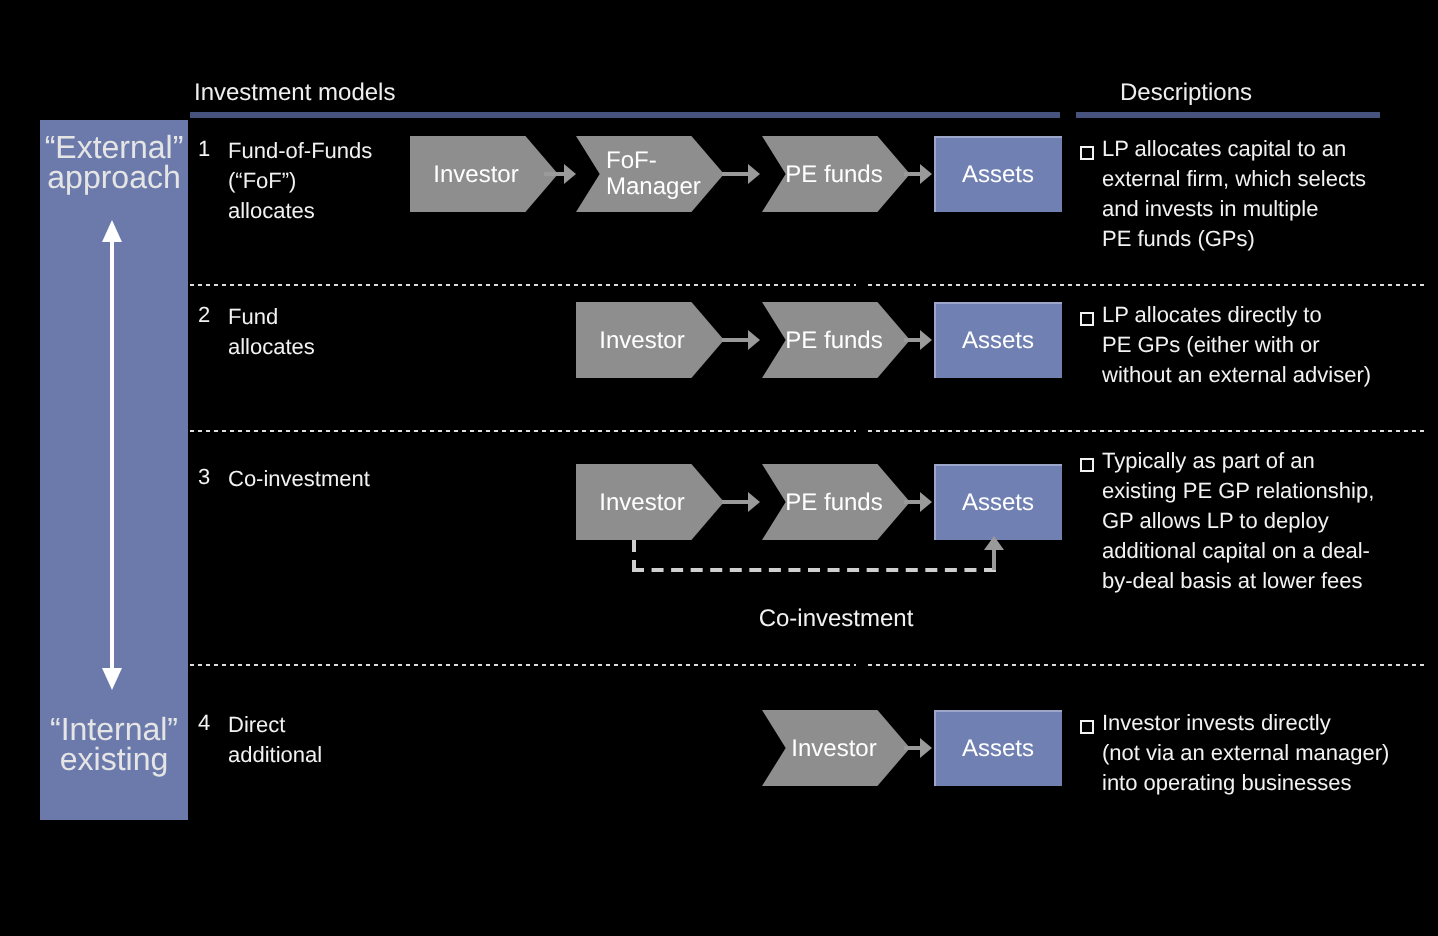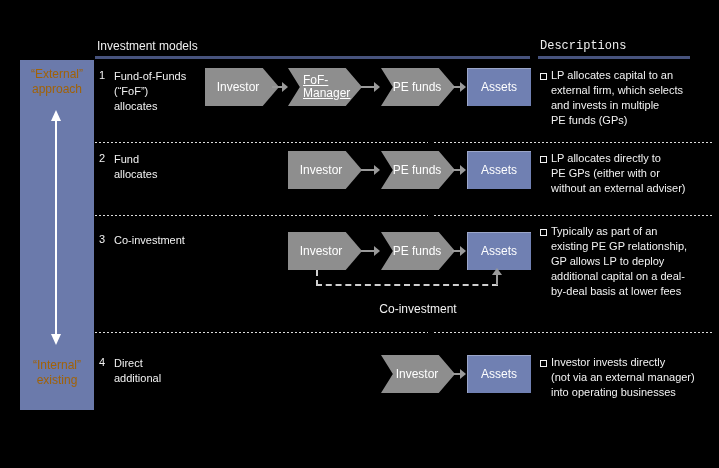--- a/index.html
+++ b/index.html
@@ -3,22 +3,22 @@
 <meta charset="utf-8">
 <style>
   html,body{margin:0;padding:0;background:#000;}
   .canvas{position:relative;width:719px;height:468px;background:#000;
     font-family:"Liberation Sans",sans-serif;color:#f2f2f2;overflow:hidden;}
   .col-header{position:absolute;font-size:12px;color:#efefef;}
   .hrule{position:absolute;height:3px;background:#47537d;}
   .dotline{position:absolute;height:1px;opacity:.95;
     background-image:repeating-linear-gradient(90deg,#e9e9e9 0 2px,transparent 2px 4px);}
   .sidebar{position:absolute;left:20px;top:60px;width:74px;height:350px;background:#6b7aab;}
-  .sidebar-label{position:absolute;left:20px;width:74px;text-align:center;font-size:12px;
-    line-height:15px;white-space:pre-line;color:#a16207;}
+  .sidebar-label{position:absolute;left:20px;width:74px;text-align:center;font-size:16px;
+    line-height:15px;white-space:pre-line;color:#e5e5e5;}
   .vshaft{position:absolute;background:#fff;}
   .tri{position:absolute;width:0;height:0;}
   .rownum{position:absolute;font-size:11px;color:#f2f2f2;}
   .rowlabel{position:absolute;font-size:11px;line-height:15px;white-space:pre-line;color:#f2f2f2;}
   .chev{position:absolute;width:74px;height:38px;background:#8e8e8e;color:#fff;font-size:12px;
     line-height:13px;display:flex;align-items:center;justify-content:center;text-align:center;
     white-space:pre-line;box-sizing:border-box;}
   .chev.flat{clip-path:polygon(0 0,78% 0,100% 50%,78% 100%,0 100%);padding-right:8px;}
   .chev.notch{clip-path:polygon(0 0,78% 0,100% 50%,78% 100%,0 100%,16% 50%);padding-left:4px;padding-right:6px;}
   .chev.fof{justify-content:flex-start;text-align:left;padding-left:15px;}
@@ -34,21 +34,21 @@
   .desc-text{position:absolute;width:172px;font-size:11px;line-height:15px;white-space:pre-line;color:#f2f2f2;}
   .coinv{position:absolute;left:348px;top:302px;width:140px;text-align:center;font-size:12px;color:#f2f2f2;}
 </style>
 </head>
 <body>
 
 <div class="canvas">
 
   <div class="col-header" style="left:97px;top:39px;text-align:right;">Investment models</div>
   <div class="hrule" style="left:95px;top:56px;width:435px;"></div>
-  <div class="col-header" style="left:540px;top:39px;font-family:Liberation Mono, monospace;">Descriptions</div>
+  <div class="col-header" style="left:560px;top:39px;">Descriptions</div>
   <div class="hrule" style="left:538px;top:56px;width:152px;"></div>
 
   <div class="sidebar"></div>
   <div class="sidebar-label" style="top:67px;">“External”
 approach</div>
   <div class="tri" style="left:51px;top:110px;border-left:5px solid transparent;border-right:5px solid transparent;border-bottom:11px solid #fff;"></div>
   <div class="vshaft" style="left:55px;top:121px;width:2px;height:213px;"></div>
   <div class="tri" style="left:51px;top:334px;border-left:5px solid transparent;border-right:5px solid transparent;border-top:11px solid #fff;"></div>
   <div class="sidebar-label" style="top:358px;">“Internal”
 existing</div>
@@ -59,21 +59,21 @@
   <div class="dotline" style="left:434px;top:215px;width:280px;"></div>
   <div class="dotline" style="left:95px;top:332px;width:333px;"></div>
   <div class="dotline" style="left:434px;top:332px;width:280px;"></div>
 
   <div class="rownum" style="left:99px;top:69px;">1</div>
   <div class="rowlabel" style="left:114px;top:69px;">Fund-of-Funds
 (“FoF”)
 allocates</div>
   <div class="chev flat" style="left:205px;top:68px;">Investor</div>
   <div class="flow-arrow" style="left:272px;top:86px;width:10px;"></div>
-  <div class="chev notch fof" style="left:288px;top:68px;text-decoration:underline;">FoF-
+  <div class="chev notch fof" style="left:288px;top:68px;">FoF-
 Manager</div>
   <div class="flow-arrow" style="left:361px;top:86px;width:13px;"></div>
   <div class="chev notch" style="left:381px;top:68px;">PE funds</div>
   <div class="flow-arrow" style="left:452px;top:86px;width:8px;"></div>
   <div class="assets" style="left:467px;top:68px;">Assets</div>
   <div class="bullet" style="left:540px;top:73px;"></div>
   <div class="desc-text" style="left:551px;top:68px;">LP allocates capital to an
 external firm, which selects
 and invests in multiple
 PE funds (GPs)</div>

